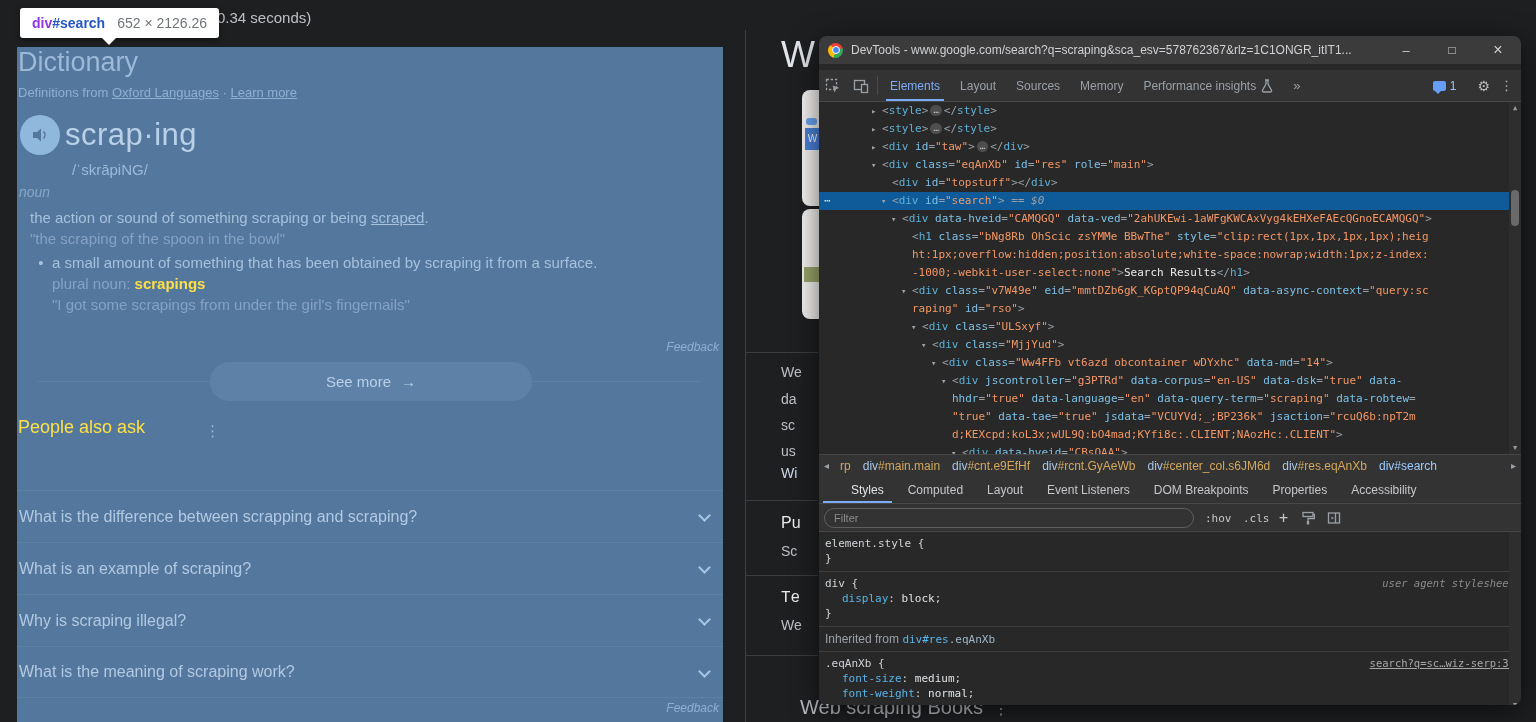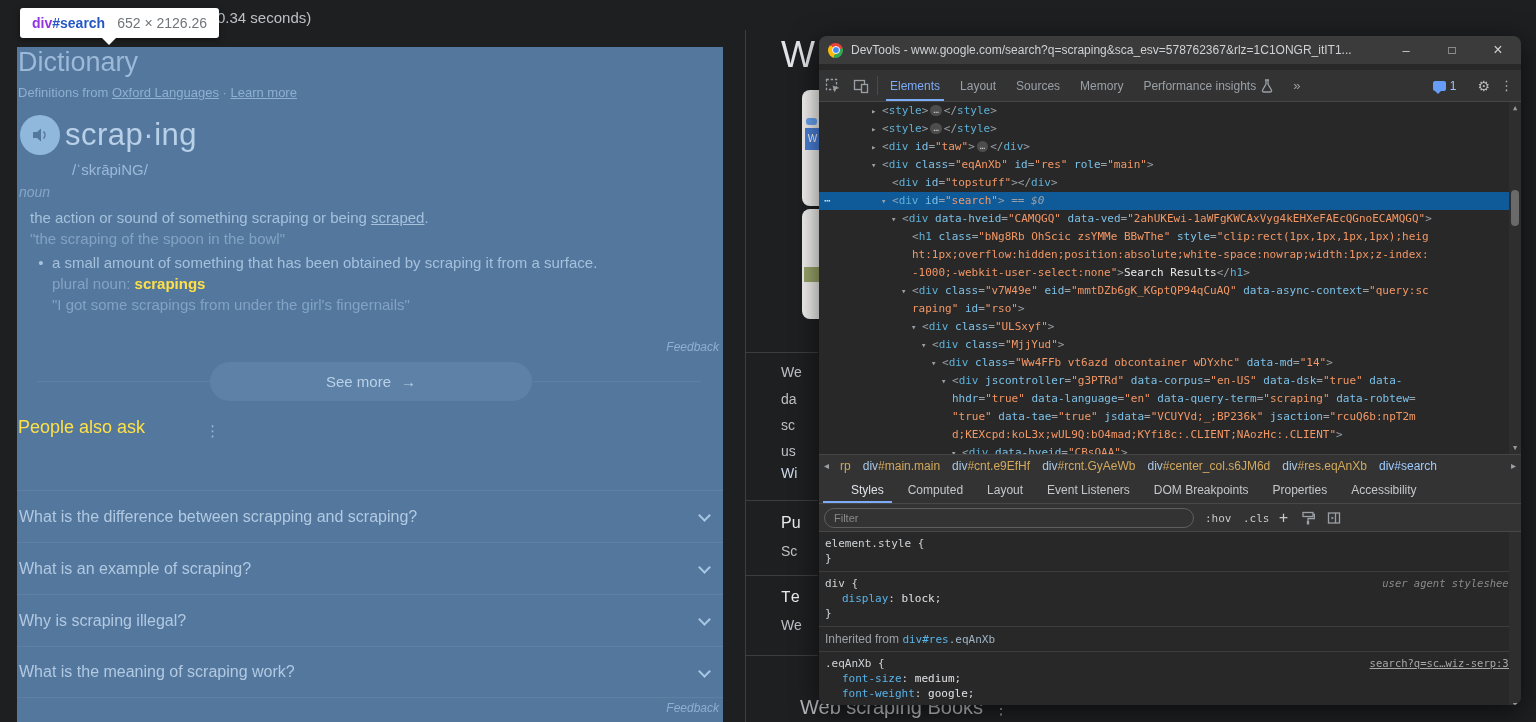--- a/index.html
+++ b/index.html
@@ -339,20 +339,20 @@
           </div>
           <div class="rule">
             <div class="hd"><span class="note">user agent stylesheet</span><span>div {</span></div>
             <div class="prop"><span class="p-name">display</span><span class="p-punc">: </span><span class="p-val">block</span><span class="p-punc">;</span></div>
             <div class="hd">}</div>
           </div>
           <div class="inherited"><span>Inherited from </span><span class="inh-node">div#res</span><span class="inh-cls">.eqAnXb</span></div>
           <div class="rule">
             <div class="hd"><span class="link">search?q=sc…wiz-serp:37</span><span>.eqAnXb {</span></div>
             <div class="prop"><span class="p-name">font-size</span><span class="p-punc">: </span><span class="p-val">medium</span><span class="p-punc">;</span></div>
-            <div class="prop"><span class="p-name">font-weight</span><span class="p-punc">: </span><span class="p-val">google</span><span class="p-punc">;</span></div>
+            <div class="prop"><span class="p-name">font-weight</span><span class="p-punc">: </span><span class="p-val">normal</span><span class="p-punc">;</span></div>
             <div class="hd">}</div>
           </div>
         </div>
     </div>
   </div>
 
 </div>
 
 </body></html>

